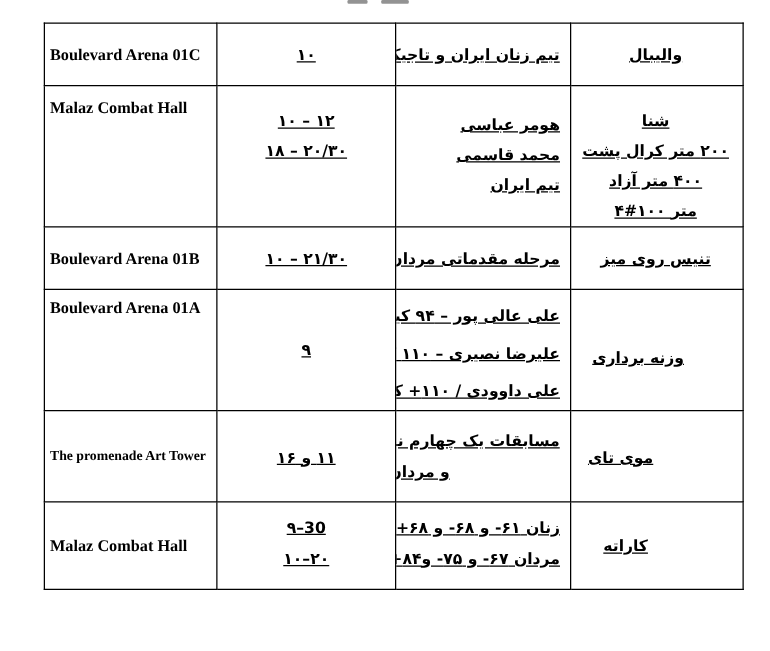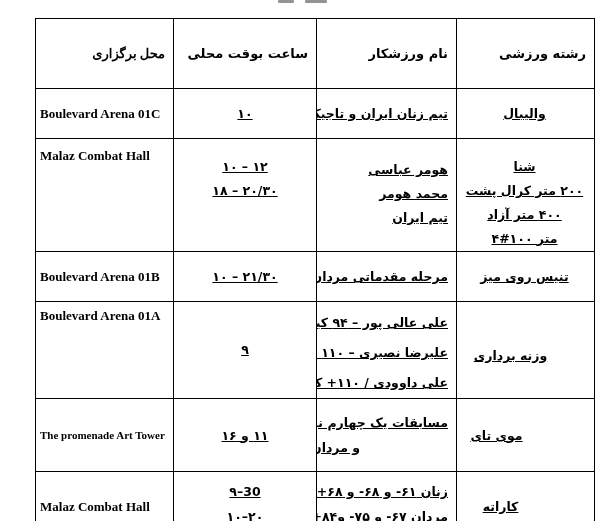--- a/index.html
+++ b/index.html
@@ -74,26 +74,20 @@
 
   <table class="schedule">
     <colgroup>
       <col style="width:138px">
         <col style="width:143px">
         <col style="width:140px">
         <col style="width:138px">
     </colgroup>
 
     <tbody>
-        <tr class="rhead">
-      <td class="venue" dir="rtl">محل برگزاری</td>
-      <td class="time" dir="rtl" style="text-align:right;">ساعت بوقت محلی</td>
-      <td class="athlete" dir="rtl">نام ورزشکار</td>
-      <td class="sport" dir="rtl">رشته ورزشی</td>
-    </tr>
 
     <tr class="r1">
       <td class="venue">Boulevard Arena 01C</td>
       <td class="time" dir="ltr">
             <div class="ln">۱۰</div>
           </td>
       <td class="athlete" dir="rtl">
             <div class="ln">تیم زنان ایران و تاجیکستان</div>
           </td>
       <td class="sport" dir="rtl">
@@ -102,21 +96,21 @@
     </tr>
 
     <tr class="r2">
       <td class="venue">Malaz Combat Hall</td>
       <td class="time" dir="ltr">
         <div class="ln">۱۰ – ۱۲</div>
         <div class="ln">۱۸ – ۲۰/۳۰</div>
       </td>
       <td class="athlete" dir="rtl">
         <div class="ln">هومر عباسی</div>
-        <div class="ln">محمد هومر</div>
+        <div class="ln">محمد قاسمی</div>
         <div class="ln">تیم ایران</div>
       </td>
       <td class="sport" dir="rtl">
         <div class="ln">شنا</div>
         <div class="ln">۲۰۰ متر کرال پشت</div>
         <div class="ln">۴۰۰ متر آزاد</div>
         <div class="ln" dir="ltr">۴#۱۰۰ متر</div>
       </td>
     </tr>
 

